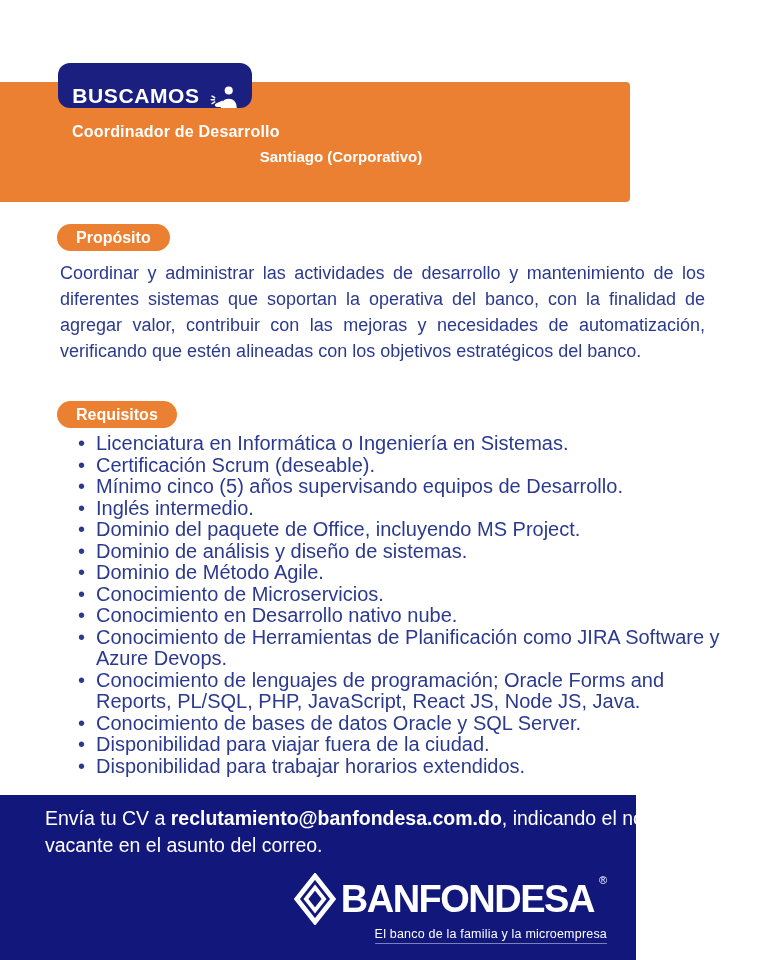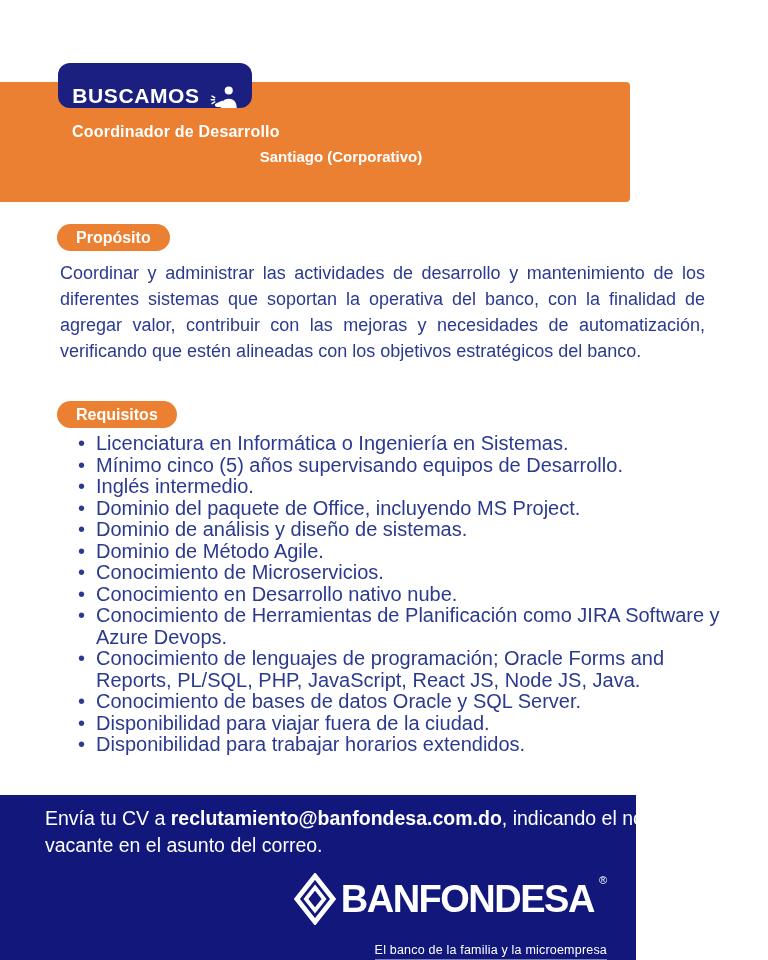--- a/index.html
+++ b/index.html
@@ -67,21 +67,21 @@
     display:flex; flex-direction:column; align-items:flex-end;
   }
   .logo-row { display:flex; align-items:center; gap:5px; }
   .logo-diamond svg { display:block; }
   .logo-wordmark {
     color:#ffffff; font-weight:bold; font-size:38px;
     letter-spacing:-1.5px; line-height:1;
   }
   .logo-reg { color:#ffffff; font-size:11px; align-self:flex-start; margin-top:1px; }
   .logo-tagline {
-    color:#ffffff; font-size:12.5px; margin-top:18px; padding-bottom:2px;
+    color:#ffffff; font-size:12.5px; margin-top:2px; padding-bottom:2px;
     border-bottom:1px solid rgba(255,255,255,.45); letter-spacing:.2px;
   }
 </style>
 </head>
 <body>
 
 <div class="page">
 
   <div class="buscamos-badge">
     <span class="buscamos-label">BUSCAMOS</span>
@@ -111,20 +111,21 @@
   </div>
 
   <p class="purpose-text">Coordinar y administrar las actividades de desarrollo y mantenimiento de los diferentes sistemas que soportan la operativa del banco, con la finalidad de agregar valor, contribuir con las mejoras y necesidades de automatización, verificando que estén alineadas con los objetivos estratégicos del banco.</p>
 
   <div class="pill pill-requisitos">
     <span>Requisitos</span>
   </div>
 
   <ul class="req-list">
     <li>Licenciatura en Informática o Ingeniería en Sistemas.</li>
+    <li>Certificación Scrum (deseable).</li>
     <li>Mínimo cinco (5) años supervisando equipos de Desarrollo.</li>
     <li>Inglés intermedio.</li>
     <li>Dominio del paquete de Office, incluyendo MS Project.</li>
     <li>Dominio de análisis y diseño de sistemas.</li>
     <li>Dominio de Método Agile.</li>
     <li>Conocimiento de Microservicios.</li>
     <li>Conocimiento en Desarrollo nativo nube.</li>
     <li>Conocimiento de Herramientas de Planificación como JIRA Software y Azure Devops.</li>
     <li>Conocimiento de lenguajes de programación; Oracle Forms and Reports, PL/SQL, PHP, JavaScript, React JS, Node JS, Java.</li>
     <li>Conocimiento de bases de datos Oracle y SQL Server.</li>

